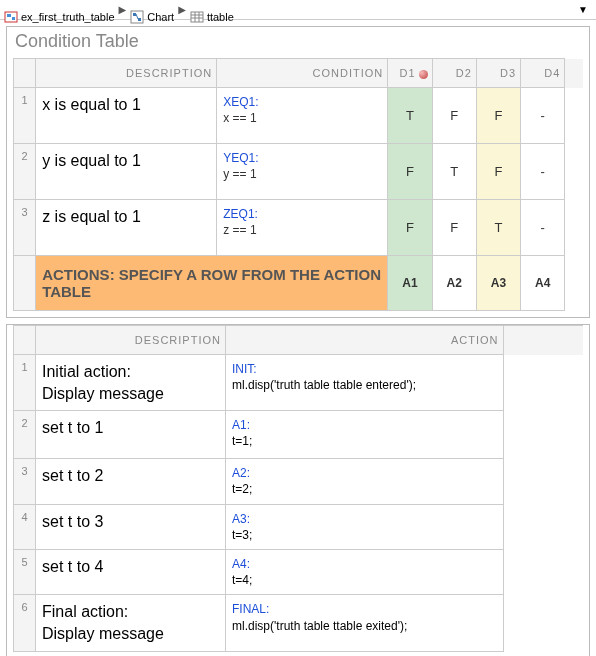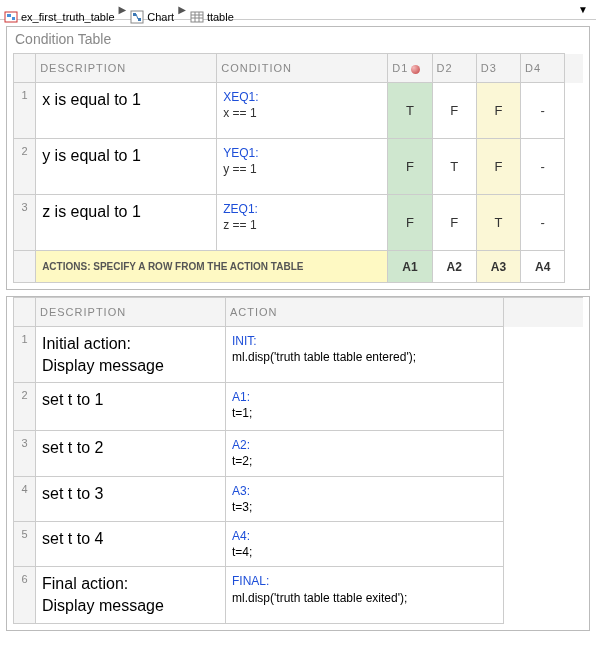--- a/index.html
+++ b/index.html
@@ -29,42 +29,42 @@
   .crumb-sep { color: #555; font-size: 10px; }
   .crumb-label { font-size: 11px; color: #000; }
   .bc-spacer { flex: 1; }
   .dd-arrow { font-size: 10px; color: #000; cursor: pointer; padding-right:4px;}
   .icon-slx svg, .icon-chart svg, .icon-tt svg { display:block; }
   .panel {
     border: 1px solid #bbb;
     margin: 6px;
   }
   .panel-title {
-    font-size: 14px;
+    font-size: 18px;
     color: #888;
     padding: 4px 8px 6px 8px;
     font-weight: 400;
   }
   table.truth {
     border-collapse: collapse;
     width: calc(100% - 12px);
     margin: 0 6px 6px 6px;
     table-layout: fixed;
   }
   table.truth th, table.truth td {
     border: 1px solid #ccc;
     vertical-align: top;
   }
   table.truth th {
     background: #f4f4f4;
     color: #888;
     font-weight: 400;
     letter-spacing: 1px;
     font-size: 11px;
-    text-align: left;
+    text-align: right;
     padding: 8px 4px;
   }
   .rownum {
     width: 22px;
     background: #f4f4f4;
     color: #888;
     text-align: center;
     font-size: 11px;
     padding-top: 6px;
   }
@@ -77,24 +77,24 @@
      display:inline-block; width:9px; height:9px; border-radius:50%;
      background: radial-gradient(circle at 30% 30%, #f7baba, #c04040);
      margin-left:3px; vertical-align:middle;
   }
   .d-green { background:#cfe7cf; }
   .d-yellow { background:#fbf7d6; }
   .actions-row th.actions-label {
     text-align: left;
     font-weight: bold;
     color:#555;
-    font-size:10px;
+    font-size:15px;
     letter-spacing:0;
     padding:10px 6px;
-    background:#fef9c3;
+    background:#fdba74;
   }
   .actions-row td { font-weight:bold; font-size:12px;margin-left:26px;}
   .spacer-col { width:18px; border:0 !important; }
   th.spacer-col, td.spacer-col { border-left:1px solid #ccc !important; border-top:0 !important; border-bottom:0 !important; border-right:0 !important; background:#fff;}
   
   .act-cell { padding:6px 6px; font-size:12px; line-height:1.35;}
   .act-cell .codeline { color:#000000; }
   .col-desc { width:180px; }
   .col-cond { width:170px; }
   .col-act  { }

